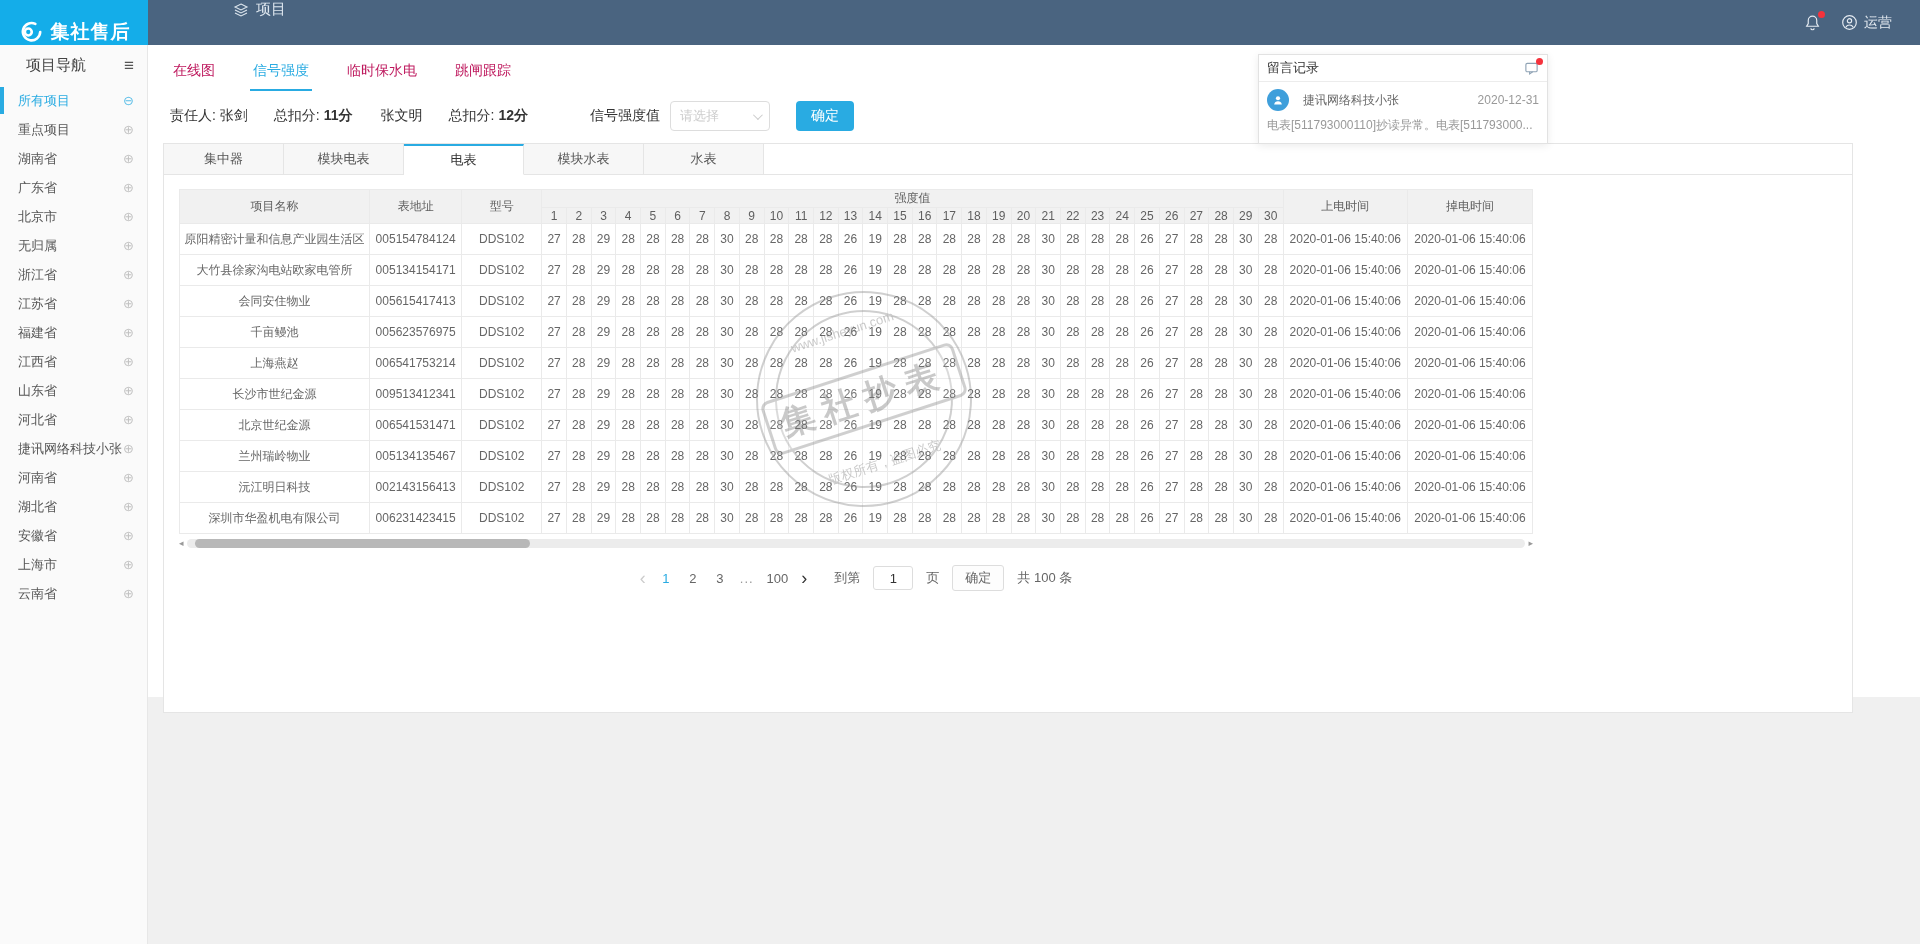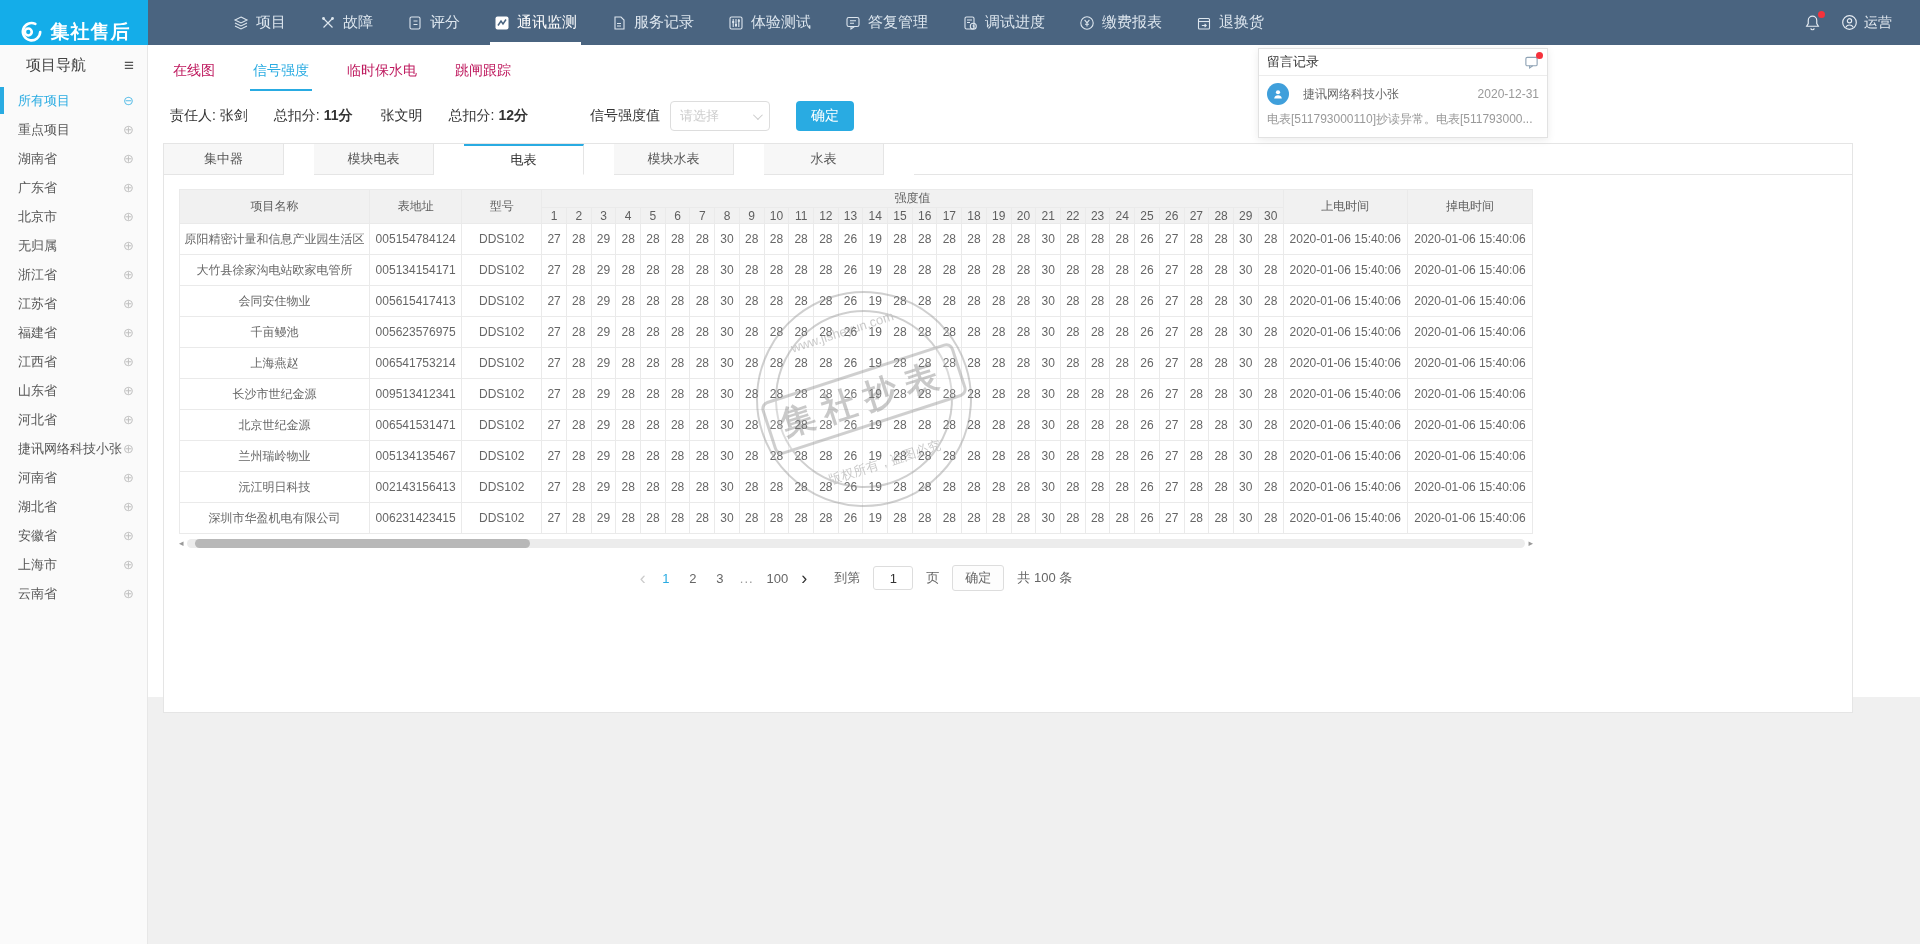--- a/index.html
+++ b/index.html
@@ -4,21 +4,21 @@
 <style>
   * { box-sizing: border-box; margin: 0; padding: 0; }
   html, body { width: 1920px; height: 944px; overflow: hidden;
     font-family: "Liberation Sans", "DejaVu Sans", sans-serif; background: #f0f0f0; }
 
   
   .topbar { display: flex; height: 45px; background: var(--nav_bg); align-items: stretch; }
   .logo { width: 148px; background: var(--logo_bg); display: flex; align-items: flex-end; justify-content: center; gap: 7px; cursor: pointer; }
   .logo svg { width: 26px; height: 26px; display: block; }
   .logo-text { color: #fff; font-size: 19px; font-weight: bold; letter-spacing: 1px; }
-  .nav { display: flex; gap: 34px; margin-left: 85px; align-items: stretch; }
+  .nav { display: flex; gap: 34px; margin-left: 85px; align-items: stretch; flex-direction: column; }
   .nav-item { display: flex; gap: 7px; align-items: center; color: #dde6ee; font-size: 15px; position: relative; cursor: pointer; }
   .nav-item.active { color: #fff; }
   .nav-item.active::after { content: ""; position: absolute; left: -4px; right: -4px; bottom: 0; height: 3px; background: #fff; }
   .nav-ic svg { width: 16px; height: 16px; display: block; }
   .topbar-right { margin-left: auto; display: flex; align-items: center; gap: 20px; padding-right: 28px; color: #e6ecf2; }
   .bell-wrap { position: relative; cursor: pointer; }
   .bell-wrap svg { width: 17px; height: 17px; display: block; }
   .red-dot { position: absolute; top: -3px; right: -4px; width: 7px; height: 7px; background: var(--badge_red); border-radius: 50%; }
   .user-wrap { display: flex; gap: 6px; align-items: center; font-size: 14px; cursor: pointer; }
   .user-wrap svg { width: 17px; height: 17px; display: block; }
@@ -45,21 +45,21 @@
   .f-score-label { margin-left: 26px; }
   .f-score { font-weight: bold; margin-left: 4px; }
   .f-group2 { margin-left: 28px; }
   .strength-label { margin-left: 62px; }
   .select-box { width: 100px; height: 30px; border: 1px solid #ddd; border-radius: 4px; margin-left: 10px; display: flex; align-items: center; justify-content: space-between; padding: 0 9px; color: #ccc; font-size: 13px; cursor: pointer; background: #fff; }
   .chev { width: 7px; height: 7px; border-right: 1.5px solid #ccc; border-bottom: 1.5px solid #ccc; transform: rotate(45deg) translateY(-2px); }
   .confirm-btn { margin-left: 26px; width: 58px; height: 30px; background: var(--accent); color: #fff; border: none; border-radius: 4px; font-size: 14px; cursor: pointer; }
 
   
   .card { margin: 12px 0 0 15px; width: 1690px; height: 570px; background: #fff; border: 1px solid #e5e5e5; position: relative; }
-  .meter-tabs { display: flex; gap: 30px; }
+  .meter-tabs { display: flex; }
   .meter-tab { width: 120px; height: 31px; line-height: 30px; text-align: center; font-size: 13px; color: #555; background: #f7f7f7; border-right: 1px solid #e5e5e5; border-bottom: 1px solid #e5e5e5; cursor: pointer; }
   .meter-tab.active { background: #fff; border-top: 2px solid var(--accent); border-bottom-color: transparent; line-height: 27px; color: #333; }
   .meter-rest { flex: 1; border-bottom: 1px solid #e5e5e5; }
 
   
   .table-zone { padding: 14px 15px; position: relative; }
   table.sig { border-collapse: collapse; table-layout: fixed; width: 1354px; }
   .sig th, .sig td { border: 1px solid #eaeaea; text-align: center; font-weight: normal; color: #666; font-size: 12px; padding: 0; overflow: hidden; white-space: nowrap; }
   .sig thead th { background: #f1f1f1; height: 16px; color: #5f5f5f; }
   .sig td { height: 31px; background: #fff; }
@@ -83,21 +83,21 @@
 
   
   .watermark { position: absolute; left: 700px; top: 224px; transform: translate(-50%,-50%) rotate(-18deg); opacity: .4; pointer-events: none; color: #777; z-index: 5; }
   .wm-circle-outer { width: 216px; height: 216px; border: 2px solid #8a8a8a; border-radius: 50%; position: relative; display: flex; align-items: center; justify-content: center; }
   .wm-circle-inner { position: absolute; left: 17px; top: 17px; width: 178px; height: 178px; border: 2px solid #8a8a8a; border-radius: 50%; }
   .wm-url { position: absolute; top: 28px; width: 100%; text-align: center; font-size: 13px; color: #7a7a7a; }
   .wm-caption { position: absolute; bottom: 30px; width: 100%; text-align: center; font-size: 13px; color: #7a7a7a; }
   .wm-box { position: relative; background: rgba(255,255,255,.25); border: 3px solid #8a8a8a; border-radius: 8px; padding: 2px 12px; font-size: 34px; letter-spacing: 9px; white-space: nowrap; font-weight: bold; color: #7a7a7a; }
 
   
-  .msg-panel { position: absolute; left: 1110px; top: 3px; width: 290px; background: #fff; border: 1px solid #e2e2e2; box-shadow: 0 2px 8px rgba(0,0,0,.08); z-index: 20; }
+  .msg-panel { position: absolute; left: 1110px; top: 9px; width: 290px; background: #fff; border: 1px solid #e2e2e2; box-shadow: 0 2px 8px rgba(0,0,0,.08); z-index: 20; }
   .msg-head { height: 27px; display: flex; align-items: center; justify-content: space-between; padding: 0 8px; border-bottom: 1px solid #ececec; font-size: 13px; color: #333; }
   .msg-head-ic { position: relative; color: #8fa3b5; cursor: pointer; }
   .msg-head-ic svg { width: 15px; height: 15px; display: block; }
   .msg-item { padding: 7px 8px 9px; cursor: pointer; }
   .msg-row1 { display: flex; align-items: center; }
   .avatar { width: 22px; height: 22px; border-radius: 50%; background: #3f9fdb; display: flex; align-items: center; justify-content: center; flex-shrink: 0; }
   .avatar svg { width: 14px; height: 14px; display: block; }
   .msg-name { margin-left: 14px; font-size: 12px; color: #666; }
   .msg-date { margin-left: auto; font-size: 12px; color: #999; }
   .msg-text { margin-top: 6px; font-size: 12px; color: #999; white-space: nowrap; overflow: hidden; text-overflow: ellipsis; }

